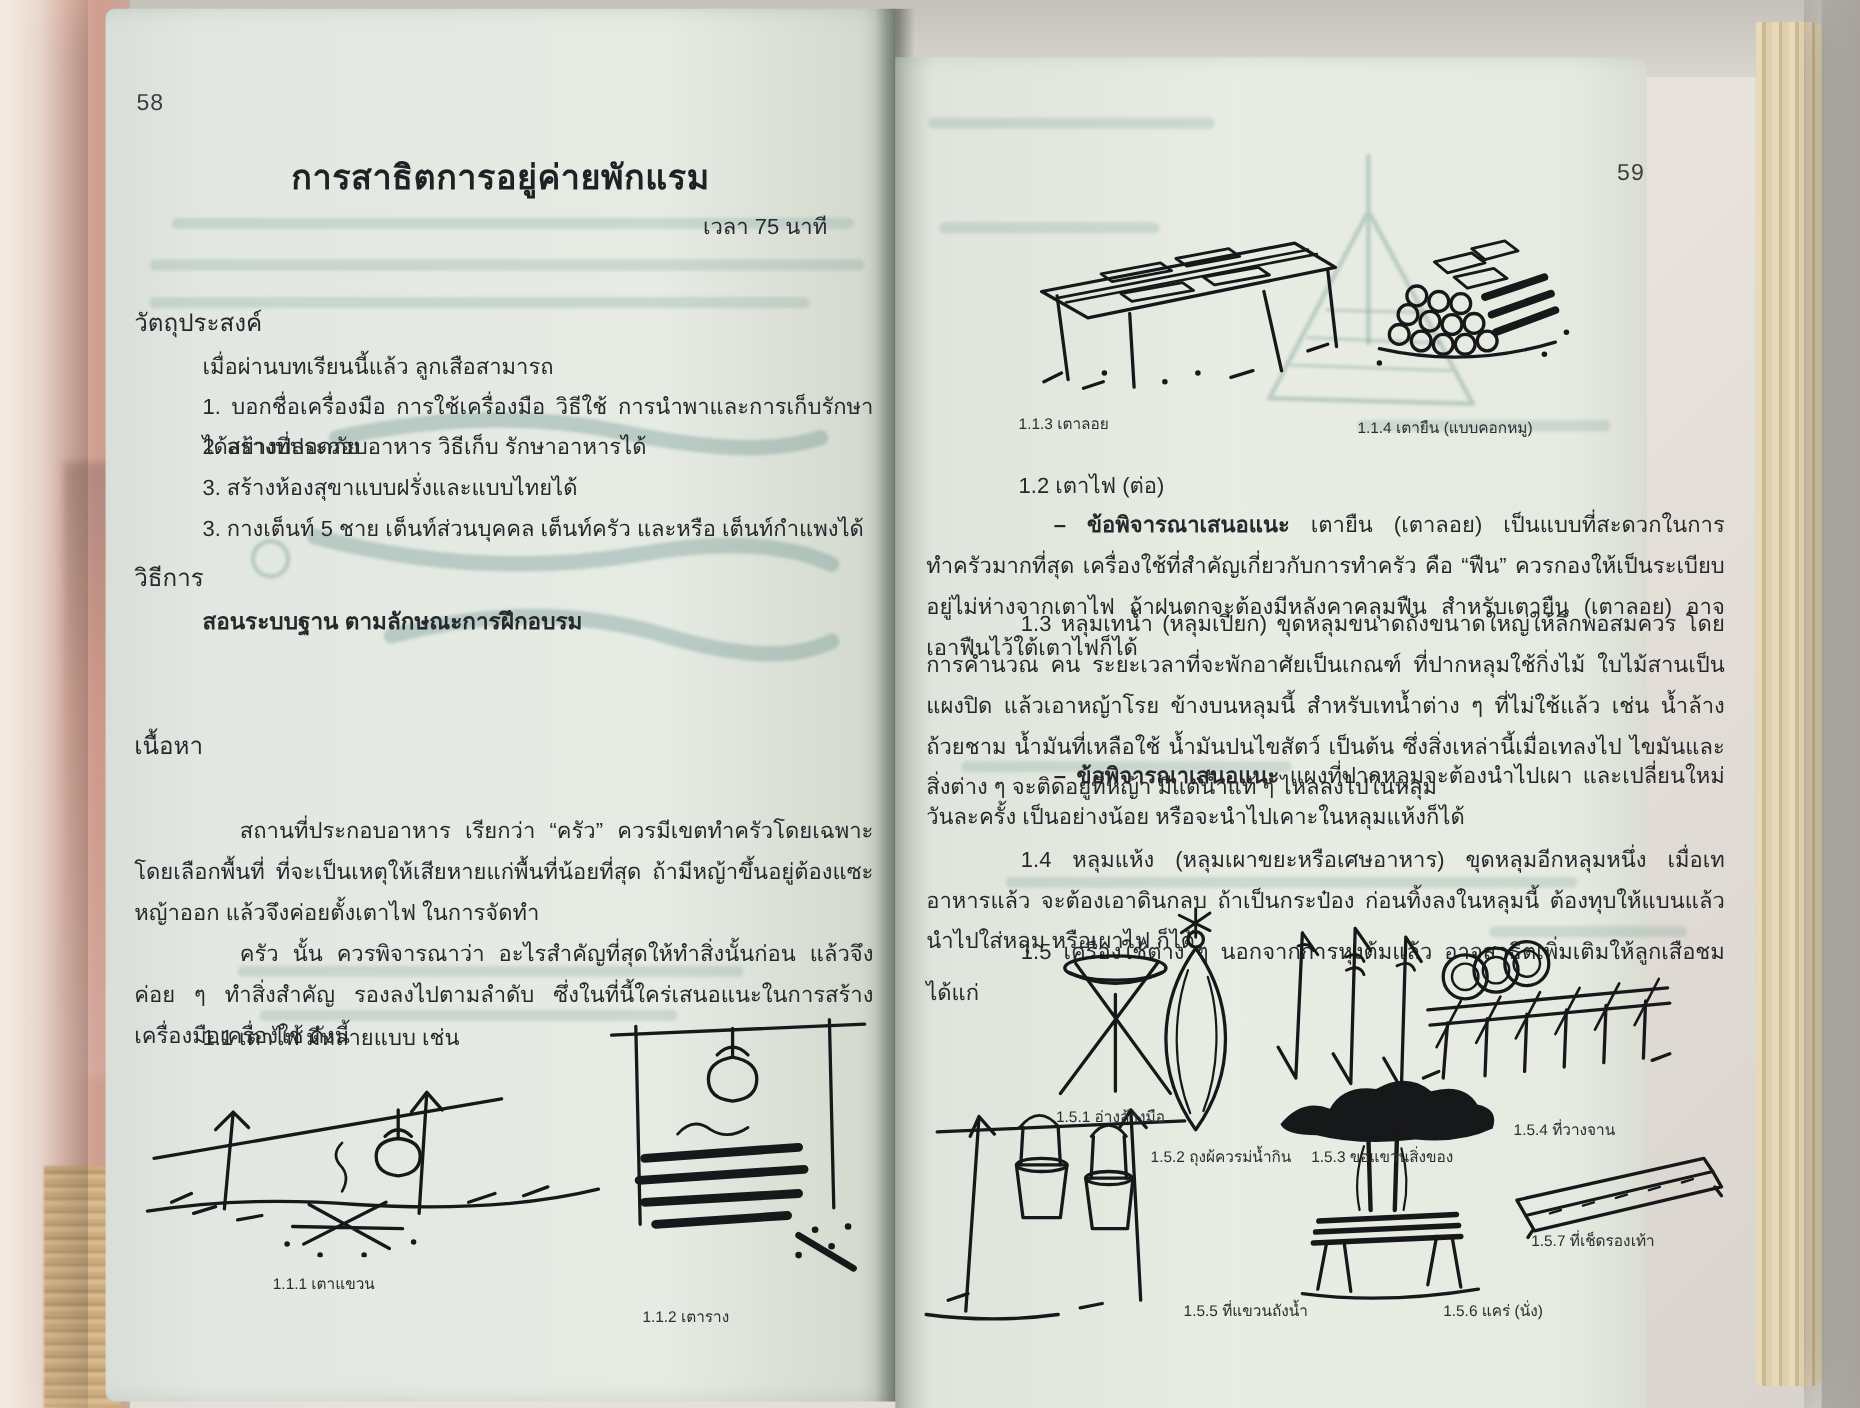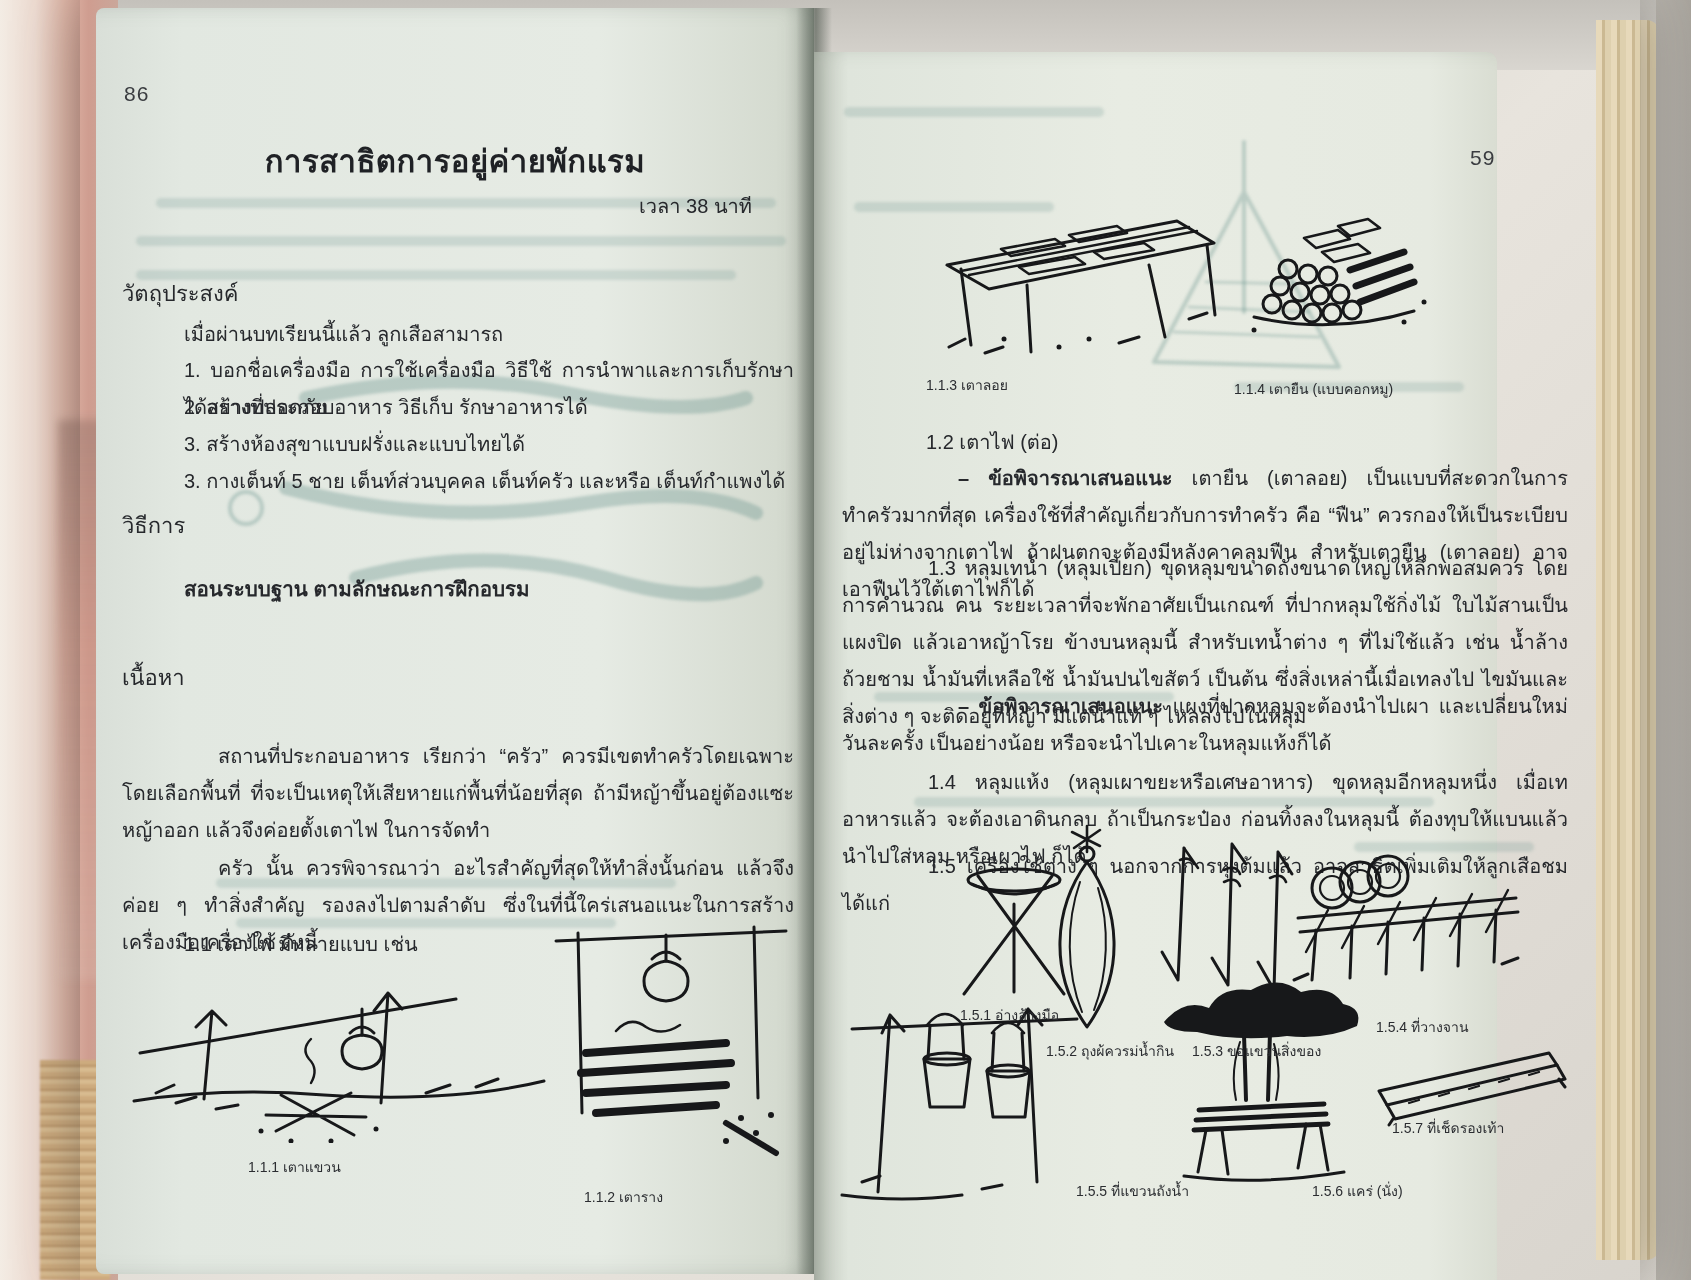--- a/index.html
+++ b/index.html
@@ -81,36 +81,36 @@
       <path d="M140 240 q130 -35 250 0 q100 30 150 5" stroke-width="14"></path>
       <circle cx="30" cy="170" r="16" stroke-width="4"></circle>
     </svg>
   </div>
   <div class="ghost-line" style="left:60px;top:190px;width:620px"></div>
   <div class="ghost-line" style="left:40px;top:228px;width:650px"></div>
   <div class="ghost-line" style="left:40px;top:262px;width:600px"></div>
   <div class="ghost-line" style="left:120px;top:870px;width:460px"></div>
   <div class="ghost-line" style="left:140px;top:910px;width:380px"></div>
 
-  <div class="abs pageno" style="left:28px;top:74px">86</div>
+  <div class="abs pageno" style="left:28px;top:74px">58</div>
 
   <div class="abs doc-title" style="left:0;top:128px;width:100%">การสาธิตการอยู่ค่ายพักแรม</div>
 
-  <div class="abs duration" style="right:62px;top:182px">เวลา 38 นาที</div>
+  <div class="abs duration" style="right:62px;top:182px">เวลา 75 นาที</div>
 
   <div class="abs h1" style="left:26px;top:268px">วัตถุประสงค์</div>
   <div class="abs body-t" style="left:88px;top:308px">เมื่อผ่านบทเรียนนี้แล้ว ลูกเสือสามารถ</div>
 
   <div class="abs body-t" style="left:88px;top:344px;width:610px">1.  บอกชื่อเครื่องมือ การใช้เครื่องมือ วิธีใช้ การนำพาและการเก็บรักษาได้อย่างปลอดภัย</div>
   <div class="abs body-t" style="left:88px;top:381px;width:610px">2.  สร้างที่ประกอบอาหาร วิธีเก็บ รักษาอาหารได้</div>
   <div class="abs body-t" style="left:88px;top:418px;width:610px">3.  สร้างห้องสุขาแบบฝรั่งและแบบไทยได้</div>
   <div class="abs body-t" style="left:88px;top:455px;width:610px">3.  กางเต็นท์ 5 ชาย เต็นท์ส่วนบุคคล เต็นท์ครัว และหรือ เต็นท์กำแพงได้</div>
 
   <div class="abs h1" style="left:26px;top:500px">วิธีการ</div>
-  <div class="abs h2" style="left:88px;top:564px">สอนระบบฐาน ตามลักษณะการฝึกอบรม</div>
+  <div class="abs h2" style="left:88px;top:540px">สอนระบบฐาน ตามลักษณะการฝึกอบรม</div>
 
   <div class="abs h1" style="left:26px;top:652px">เนื้อหา</div>
   <div class="abs body-t" style="left:26px;top:842px;width:672px;text-indent:96px">ครัว นั้น ควรพิจารณาว่า อะไรสำคัญที่สุดให้ทำสิ่งนั้นก่อน แล้วจึงค่อย ๆ ทำสิ่งสำคัญ รองลงไปตามลำดับ ซึ่งในที่นี้ใคร่เสนอแนะในการสร้างเครื่องมือเครื่องใช้ ดังนี้</div>
   <div class="abs body-t" style="left:26px;top:730px;width:672px;text-indent:96px">สถานที่ประกอบอาหาร เรียกว่า “ครัว” ควรมีเขตทำครัวโดยเฉพาะ โดยเลือกพื้นที่ ที่จะเป็นเหตุให้เสียหายแก่พื้นที่น้อยที่สุด ถ้ามีหญ้าขึ้นอยู่ต้องแซะหญ้าออก แล้วจึงค่อยตั้งเตาไฟ ในการจัดทำ</div>
   <div class="abs body-t" style="left:88px;top:918px">1.1  เตาไฟ มีหลายแบบ เช่น</div>
 
   <div class="fig" style="left:30px;top:945px">
     <svg width="430" height="190" viewBox="0 0 430 190">
       <path d="M8 148 q90 -14 190 -6 q130 8 220 -14"></path>
       <path d="M30 140 l18 -8 M50 150 l20 -6 M90 156 l22 -4 M300 140 l24 -8 M350 134 l22 -8"></path>

